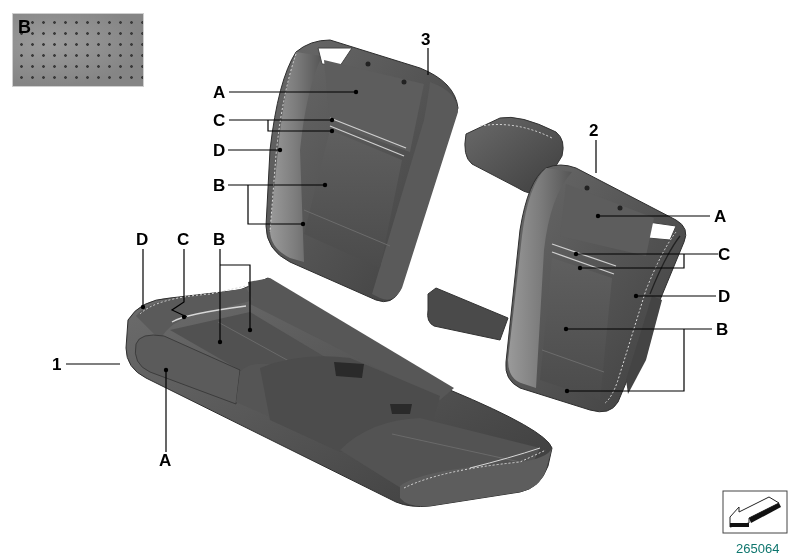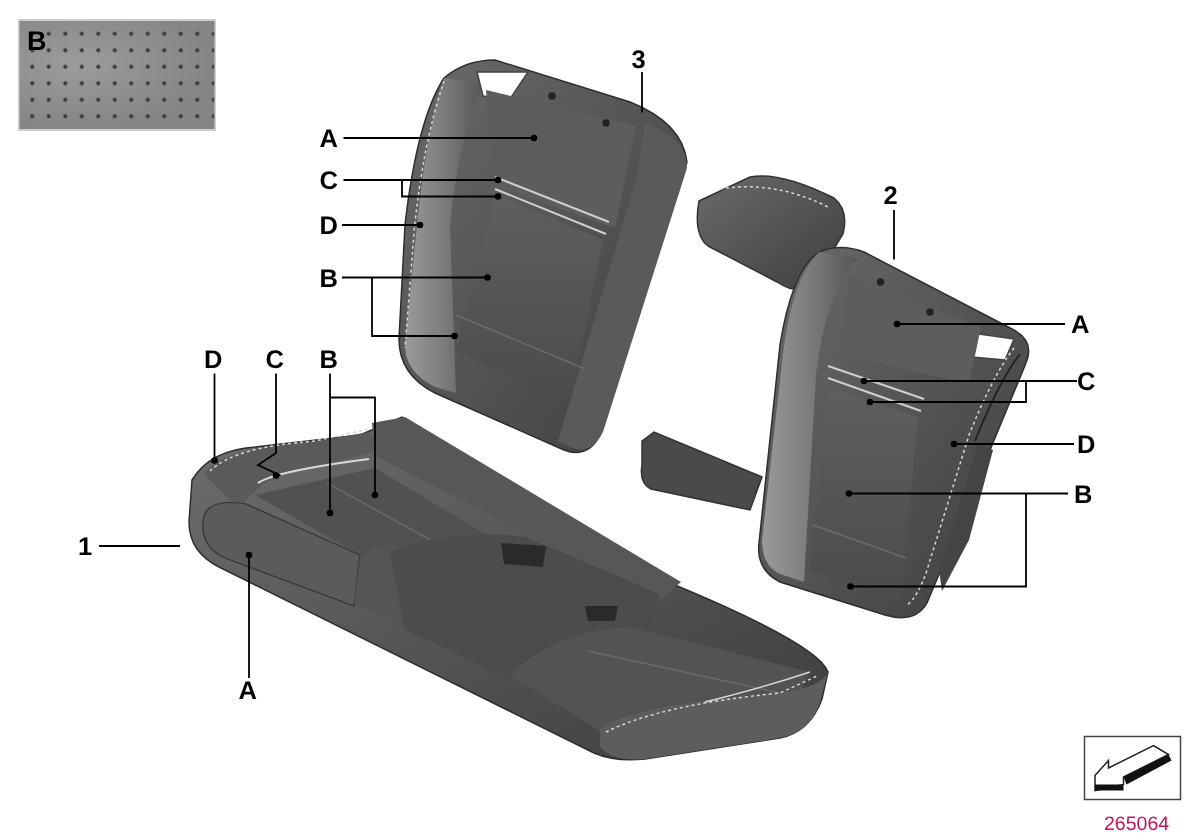--- a/index.html
+++ b/index.html
@@ -9,21 +9,21 @@
   .lbl { position: absolute; font-family: "Liberation Sans", sans-serif; font-weight: bold;
          font-size: 17px; color: #000; line-height: 1; }
   .swatch { position: absolute; left: 12px; top: 13px; width: 130px; height: 72px;
             background-color: #8e8e8e;
             background-image: radial-gradient(circle, #3a3a3a 1.1px, transparent 1.6px),
                               radial-gradient(ellipse at 30% 40%, #9c9c9c 0%, #858585 70%);
             background-size: 11px 11px, 100% 100%;
             background-position: 3px 3px, 0 0;
             border: 1px solid #cfcfcf; }
   .swatch-label { position: absolute; left: 5px; top: 3px; font-weight: bold; font-size: 18px; color:#000; }
-  .ref { position: absolute; left: 736px; top: 541px; font-size: 13px; color: #be185d; }
+  .ref { position: absolute; left: 736px; top: 541px; font-size: 13px; color: #0f766e; }
 </style>
 </head>
 <body>
 
 <div class="swatch">
   <span class="swatch-label">B</span>
 </div>
 
 <svg id="diagram" viewBox="0 0 800 560" xmlns="http://www.w3.org/2000/svg">
   <defs>

